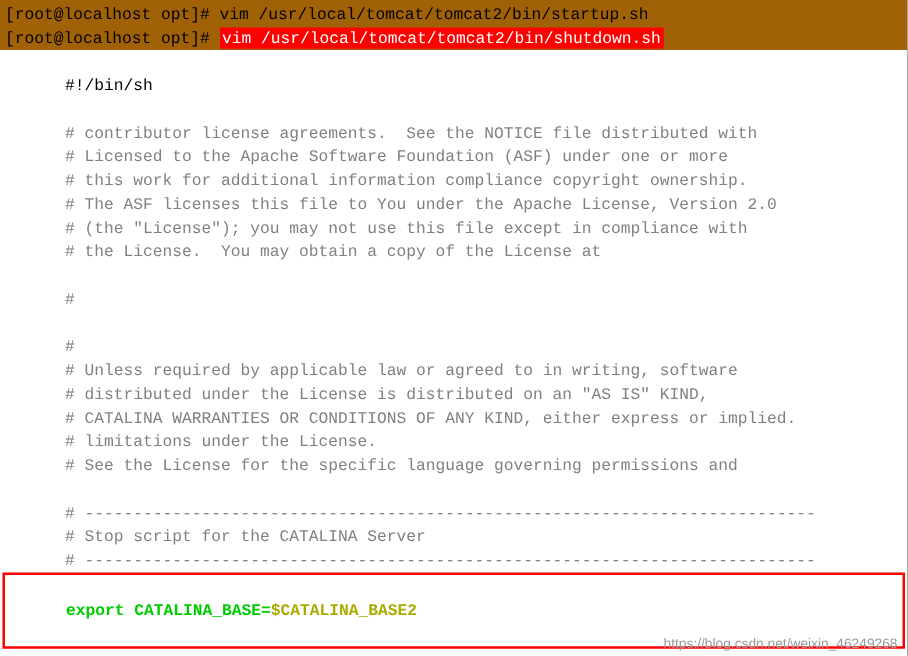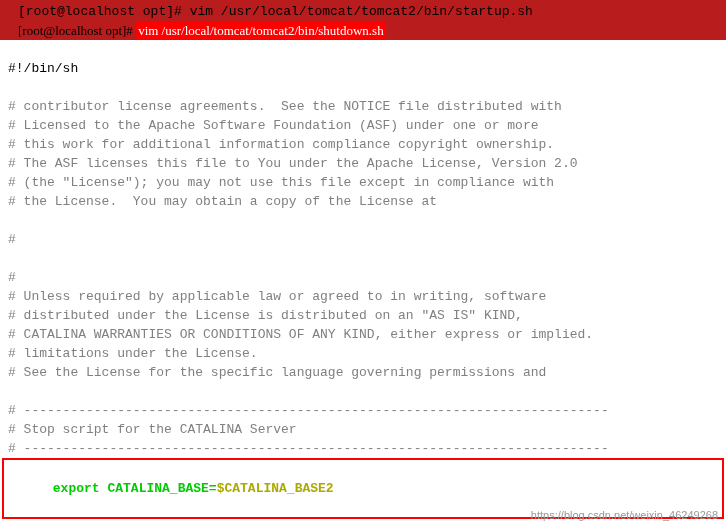--- a/index.html
+++ b/index.html
@@ -24,35 +24,34 @@
     }
     .line {
       display: block;
       white-space: pre;
       line-height: 19px;
       font-size: 13px;
       font-family: 'Courier New', Courier, monospace;
       padding: 0 4px;
     }
     .prompt-area {
-      background: #b91c1c;
-      padding: 2px 4px 0 18px;
+      background: #a16207;
+      padding: 2px 4px 0 4px;
     }
     .prompt-line1 {
       display: block;
       white-space: pre;
       line-height: 19px;
       color: #000;
     }
     .prompt-line2 {
       display: block;
       white-space: pre;
       line-height: 19px;
       color: #000;
-      font-family: Liberation Serif, serif;
     }
     .cmd-highlight {
       background: #ff0000;
       color: #ffffff;
       padding: 1px 2px;
     }
     .comment { color: #808080; }
     .export-section {
       background: #ffffff;
       border: 2px solid #ff0000;
@@ -81,21 +80,21 @@
 </head>
 <body>
 
 <div class="terminal">
 
   <div class="prompt-area">
     <span class="prompt-line1"><span style="color:#000;">[root@localhost opt]# </span><span style="color:#000;">vim /usr/local/tomcat/tomcat2/bin/startup.sh</span></span>
     <span class="prompt-line2"><span style="color:#000;">[root@localhost opt]# </span><span class="cmd-highlight">vim /usr/local/tomcat/tomcat2/bin/shutdown.sh</span></span>
   </div>
 
-  <div style="padding: 0 4px;">
+  <div style="padding: 0 4px; margin-left: 44px;">
     <span class="blank-line"></span>
     <span class="line">#!/bin/sh</span>
     <span class="blank-line"></span>
     <span class="line comment"># contributor license agreements.  See the NOTICE file distributed with</span>
     <span class="line comment"># Licensed to the Apache Software Foundation (ASF) under one or more</span>
     <span class="line comment"># this work for additional information compliance copyright ownership.</span>
     <span class="line comment"># The ASF licenses this file to You under the Apache License, Version 2.0</span>
     <span class="line comment"># (the "License"); you may not use this file except in compliance with</span>
     <span class="line comment"># the License.  You may obtain a copy of the License at</span>
     <span class="blank-line"></span>

